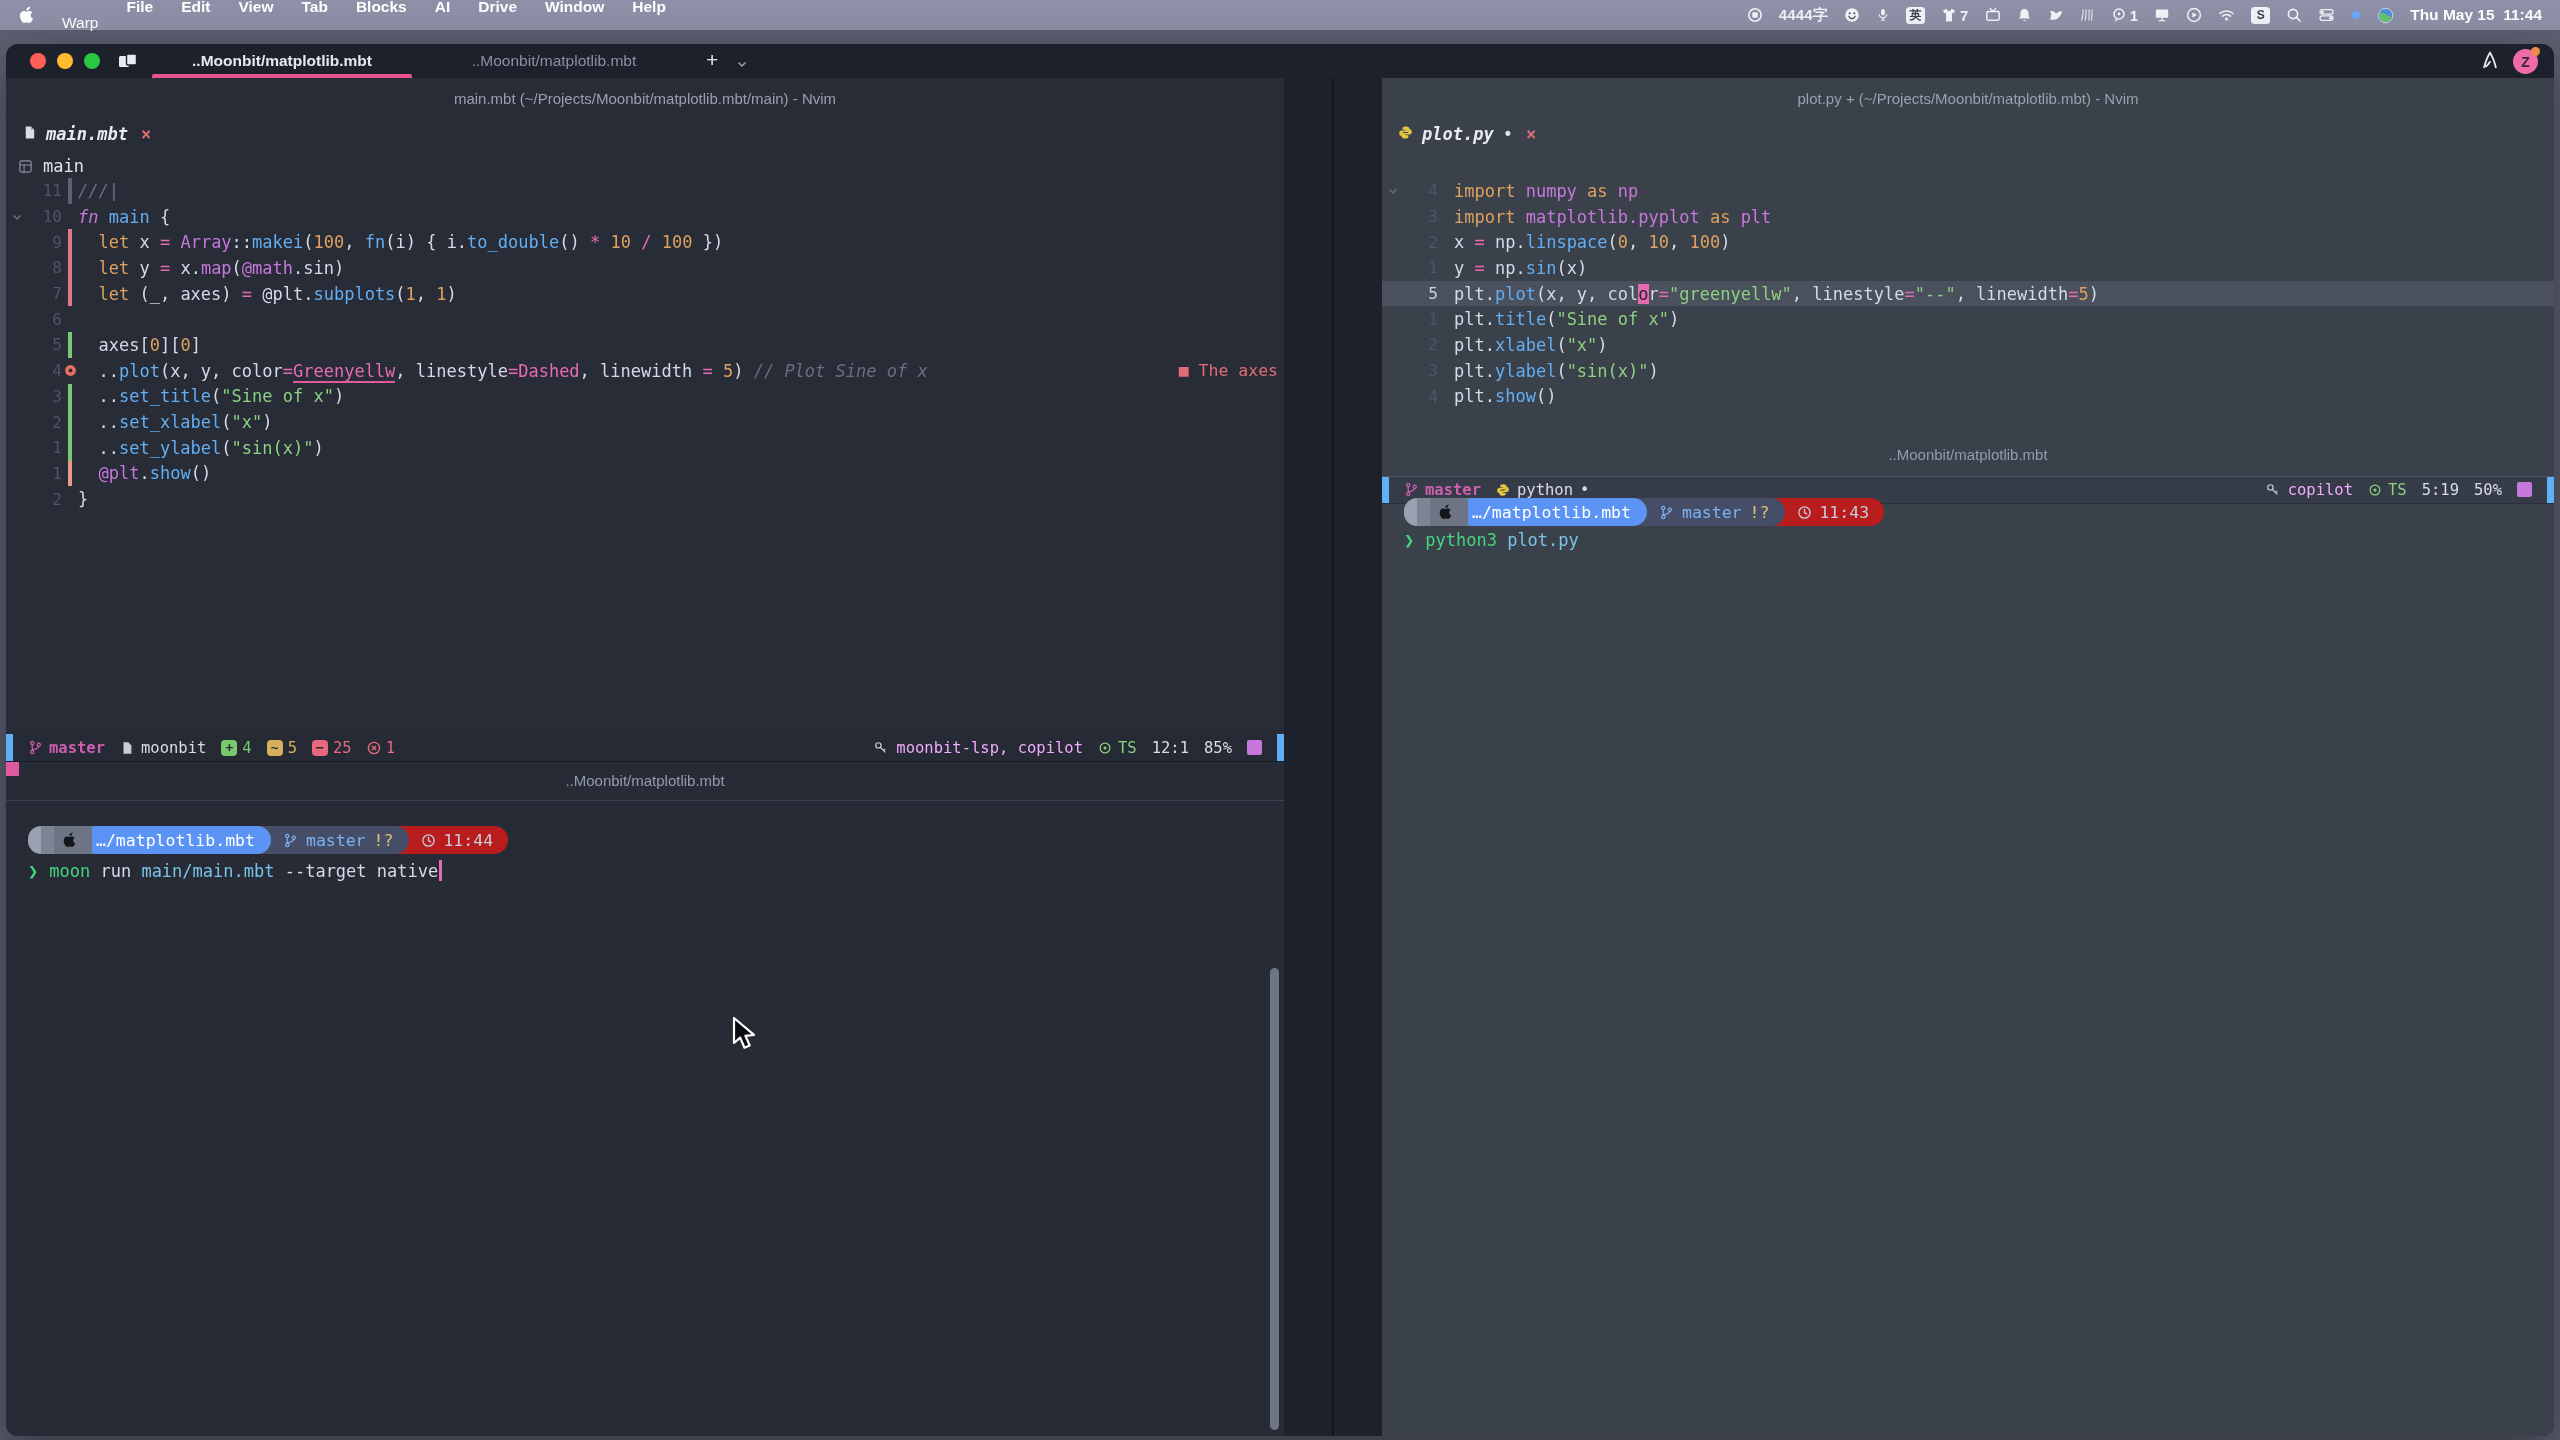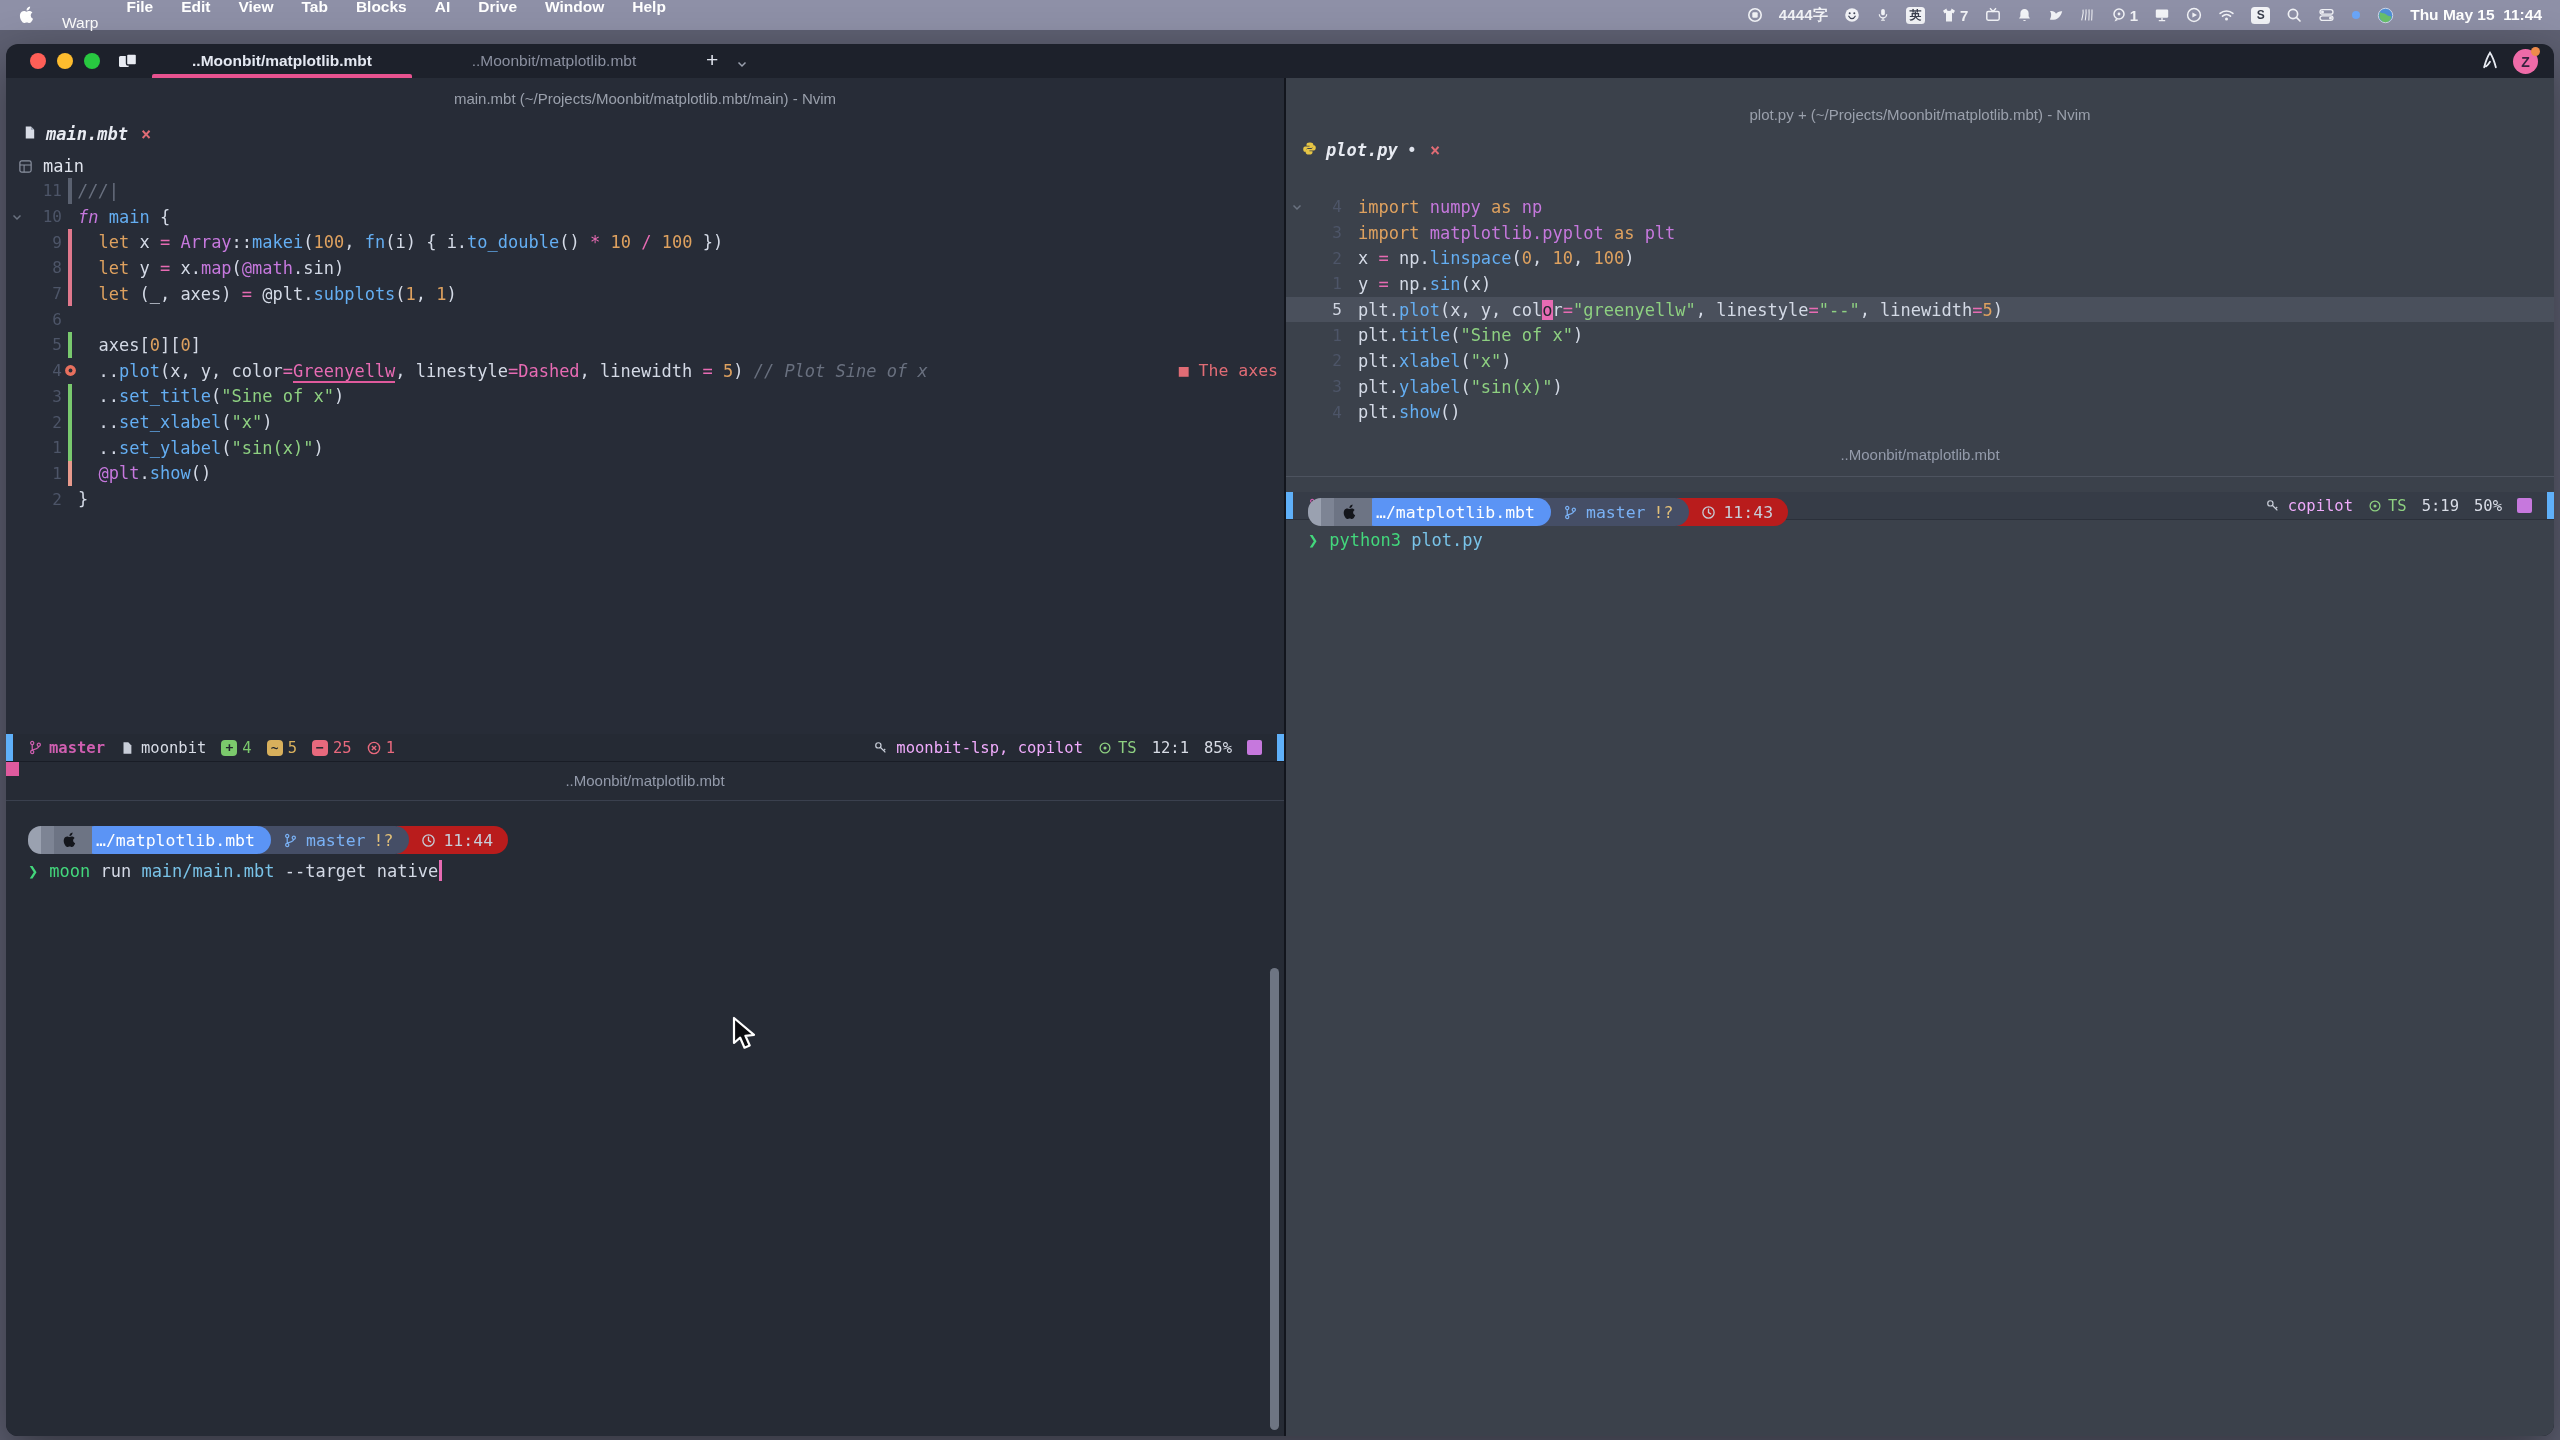--- a/index.html
+++ b/index.html
@@ -38,28 +38,28 @@
   .tab.inactive{width:232px;margin-left:22px;color:#8b90a0;}
   .newtab{position:absolute;left:694px;top:3px;background:none;border:none;color:#dfe3ec;font-size:21px;cursor:default;}
   .tab-chev{position:absolute;left:730px;top:12px;color:#9aa0ae;}
   .tb-right{position:absolute;right:16px;top:5px;display:flex;gap:14px;align-items:center;}
   .a-ico{color:#e8ebf2;}
   .avatar{width:25px;height:25px;border-radius:50%;background:#ef6ba8;color:#3a2340;display:flex;
     align-items:center;justify-content:center;font-weight:bold;font-size:14px;position:relative;}
   .avatar::after{content:'';position:absolute;right:-2px;top:-2px;width:9px;height:9px;border-radius:50%;background:#ef8b4b;}
 
   
-  .panes{position:absolute;left:0;right:0;top:34px;bottom:0;display:flex;}
+  .panes{position:absolute;left:0;right:0;top:34px;bottom:0;display:flex;gap:48px;}
   .pane-left{width:1278px;position:relative;}
   .vdivider{width:2px;background:#12151d;}
   .pane-right{flex:1;position:relative;background:#3b414b;}
 
   .lp-editor{position:absolute;left:0;right:0;top:0;height:684px;background:#272c37;}
   .lp-term{position:absolute;left:0;right:0;top:684px;bottom:0;background:#262b35;}
-  .rp-editor{position:absolute;left:0;right:0;top:16px;height:426px;}
+  .rp-editor{position:absolute;left:0;right:0;top:0;height:426px;}
   .rp-term{position:absolute;left:0;right:0;top:358px;bottom:0;}
 
   .wtitle{position:absolute;top:12px;left:0;width:100%;text-align:center;color:#9aa0ac;font-size:15px;}
   .bufrow{position:absolute;top:46px;left:16px;display:flex;align-items:center;gap:9px;font-size:17px;}
   .bufname{font-style:italic;font-weight:bold;color:#e8ebf2;}
   .bufdot{color:#dfe3ec;}
   .bufclose{color:#e06c75;font-weight:bold;margin-left:4px;}
   .projrow{position:absolute;top:78px;left:12px;display:flex;align-items:center;gap:10px;font-size:17px;color:#dfe3ec;}
   .projrow .pic{color:#8a91a0;display:flex;}
 

